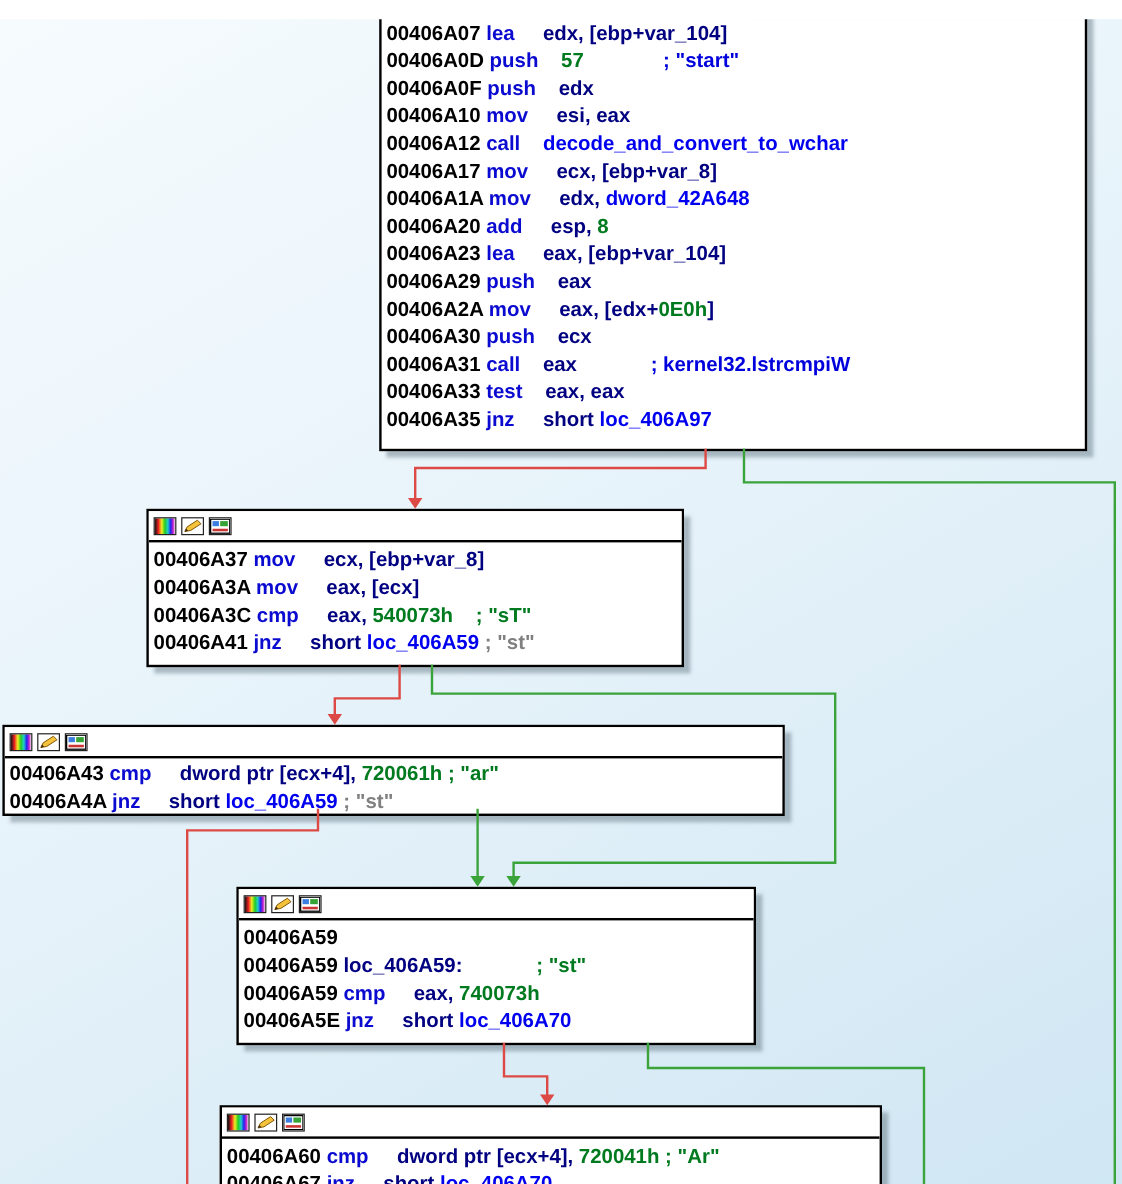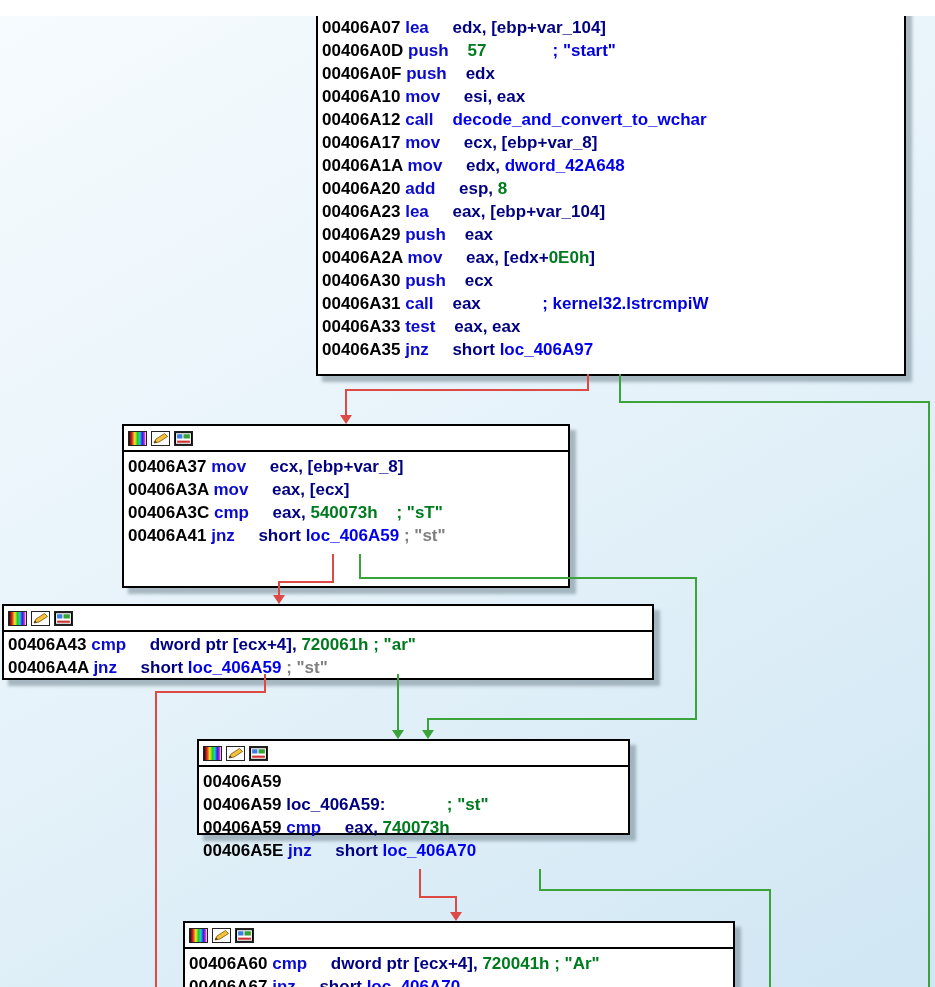--- a/index.html
+++ b/index.html
@@ -73,21 +73,21 @@
     <polyline class="e-red" points="420,853 420,881 456,881 456,897"></polyline>
     <polygon class="a-red" points="450,896 462,896 456,905"></polygon>
 
     <polyline class="e-green" points="540,853 540,874 770,874 770,988"></polyline>
   </svg>
 
   <div class="node" style="left:316px;top:-10px;width:590px;height:370px;">
     <div class="code" style="padding-top:8px;"><div class="line"><span class="tk-addr">00406A07 </span><span class="tk-mn">lea</span><span class="tk-op">     edx, [ebp+var_104]</span></div><div class="line"><span class="tk-addr">00406A0D </span><span class="tk-mn">push</span><span class="tk-op">    </span><span class="tk-num">57</span><span class="tk-cl">              ; "start"</span></div><div class="line"><span class="tk-addr">00406A0F </span><span class="tk-mn">push</span><span class="tk-op">    edx</span></div><div class="line"><span class="tk-addr">00406A10 </span><span class="tk-mn">mov</span><span class="tk-op">     esi, eax</span></div><div class="line"><span class="tk-addr">00406A12 </span><span class="tk-mn">call</span><span class="tk-op">    </span><span class="tk-name">decode_and_convert_to_wchar</span></div><div class="line"><span class="tk-addr">00406A17 </span><span class="tk-mn">mov</span><span class="tk-op">     ecx, [ebp+var_8]</span></div><div class="line"><span class="tk-addr">00406A1A </span><span class="tk-mn">mov</span><span class="tk-op">     edx, </span><span class="tk-name">dword_42A648</span></div><div class="line"><span class="tk-addr">00406A20 </span><span class="tk-mn">add</span><span class="tk-op">     esp, </span><span class="tk-num">8</span></div><div class="line"><span class="tk-addr">00406A23 </span><span class="tk-mn">lea</span><span class="tk-op">     eax, [ebp+var_104]</span></div><div class="line"><span class="tk-addr">00406A29 </span><span class="tk-mn">push</span><span class="tk-op">    eax</span></div><div class="line"><span class="tk-addr">00406A2A </span><span class="tk-mn">mov</span><span class="tk-op">     eax, [edx+</span><span class="tk-num">0E0h</span><span class="tk-op">]</span></div><div class="line"><span class="tk-addr">00406A30 </span><span class="tk-mn">push</span><span class="tk-op">    ecx</span></div><div class="line"><span class="tk-addr">00406A31 </span><span class="tk-mn">call</span><span class="tk-op">    eax</span><span class="tk-cl">             ; kernel32.lstrcmpiW</span></div><div class="line"><span class="tk-addr">00406A33 </span><span class="tk-mn">test</span><span class="tk-op">    eax, eax</span></div><div class="line"><span class="tk-addr">00406A35 </span><span class="tk-mn">jnz</span><span class="tk-op">     short </span><span class="tk-name">loc_406A97</span></div></div>
   </div>
 
-  <div class="node" style="left:122px;top:408px;width:448px;height:164px;">
+  <div class="node" style="left:122px;top:408px;width:448px;height:132px;">
     <div class="node-header">
       <span class="ic ic-color"></span>
       <span class="ic">
         <svg width="17" height="13" viewBox="0 0 17 13">
             <path d="M2 11 L4 7 L12.5 1.5 L15.5 4.5 L7 10 Z" fill="#f5c33b" stroke="#7a5200" stroke-width="0.8"></path>
             <path d="M2 11 L4.8 10.2 L3 8.5 Z" fill="#3b2a12"></path>
           </svg>
       </span>
       <span class="ic">
         <svg width="17" height="13" viewBox="0 0 16 12">
@@ -115,21 +115,21 @@
             <rect x="0.5" y="0.5" width="15" height="11" fill="#ffffff" stroke="#000"></rect>
             <rect x="2" y="2" width="5" height="4" fill="#3b7de0"></rect>
             <rect x="8" y="2" width="6" height="4" fill="#35a335"></rect>
             <rect x="2" y="8" width="12" height="2" fill="#cc3333"></rect>
           </svg>
       </span>
     </div>
     <div class="code" style="padding-top:1px;"><div class="line"><span class="tk-addr">00406A43 </span><span class="tk-mn">cmp</span><span class="tk-op">     dword ptr [ecx+4], </span><span class="tk-num">720061h</span><span class="tk-cg"> ; "ar"</span></div><div class="line"><span class="tk-addr">00406A4A </span><span class="tk-mn">jnz</span><span class="tk-op">     short </span><span class="tk-name">loc_406A59</span><span class="tk-cx"> ; "st"</span></div></div>
   </div>
 
-  <div class="node" style="left:197px;top:723px;width:433px;height:96px;">
+  <div class="node" style="left:197px;top:723px;width:433px;height:132px;">
     <div class="node-header">
       <span class="ic ic-color"></span>
       <span class="ic">
         <svg width="17" height="13" viewBox="0 0 17 13">
             <path d="M2 11 L4 7 L12.5 1.5 L15.5 4.5 L7 10 Z" fill="#f5c33b" stroke="#7a5200" stroke-width="0.8"></path>
             <path d="M2 11 L4.8 10.2 L3 8.5 Z" fill="#3b2a12"></path>
           </svg>
       </span>
       <span class="ic">
         <svg width="17" height="13" viewBox="0 0 16 12">

